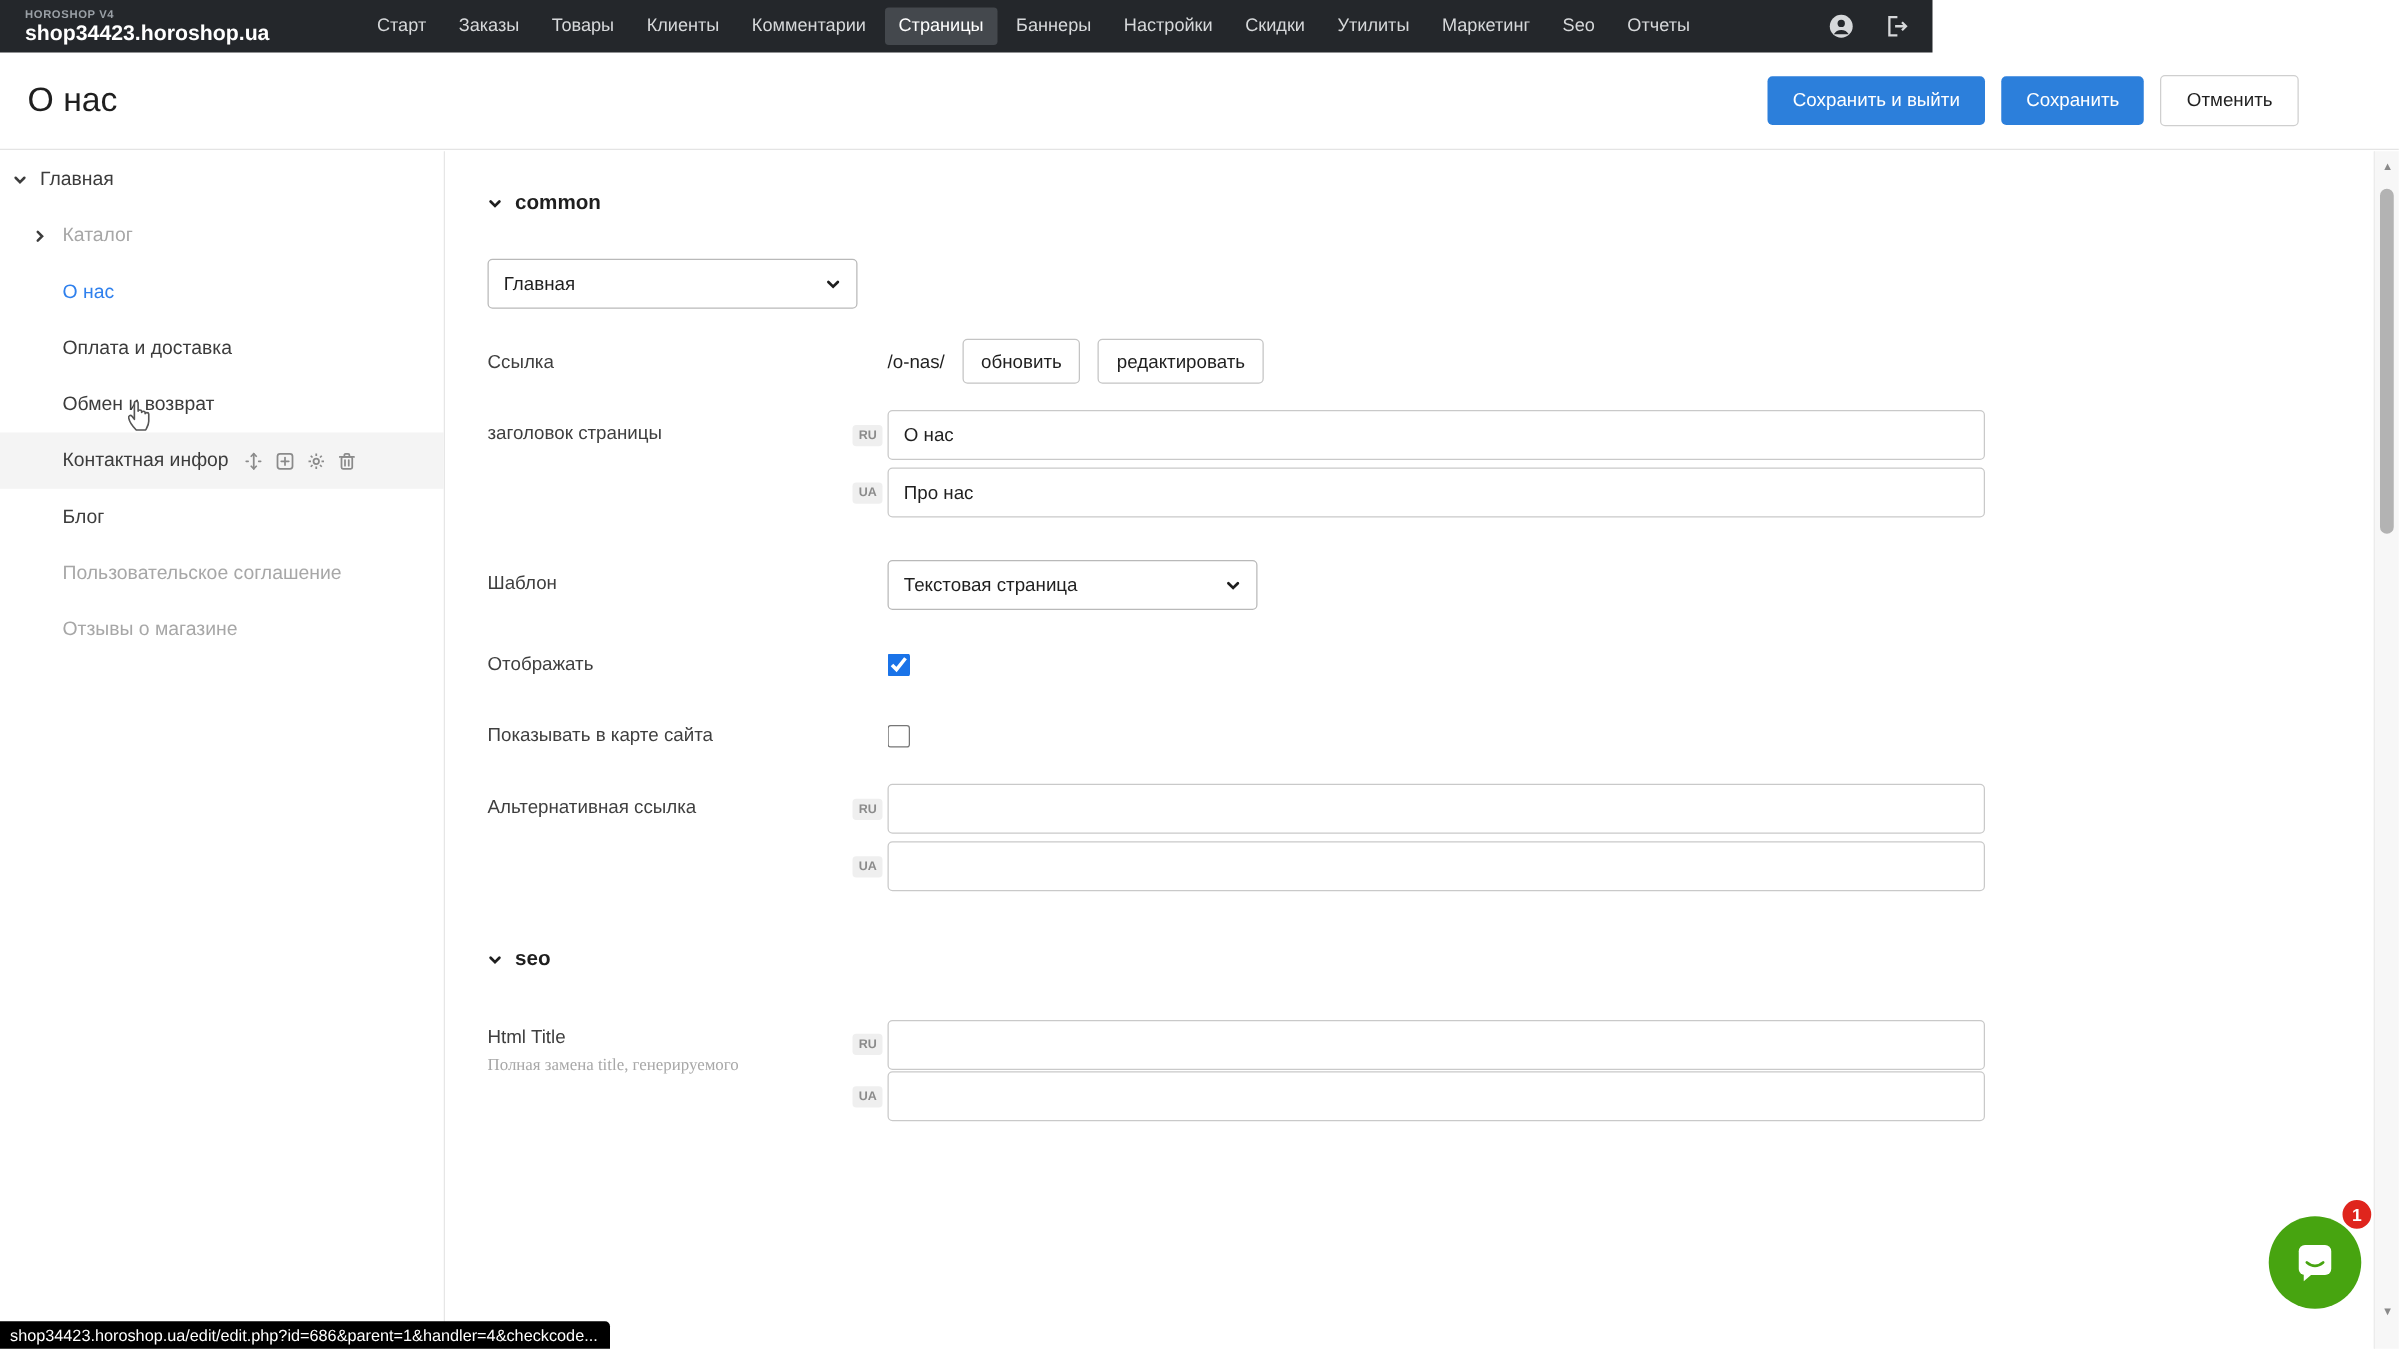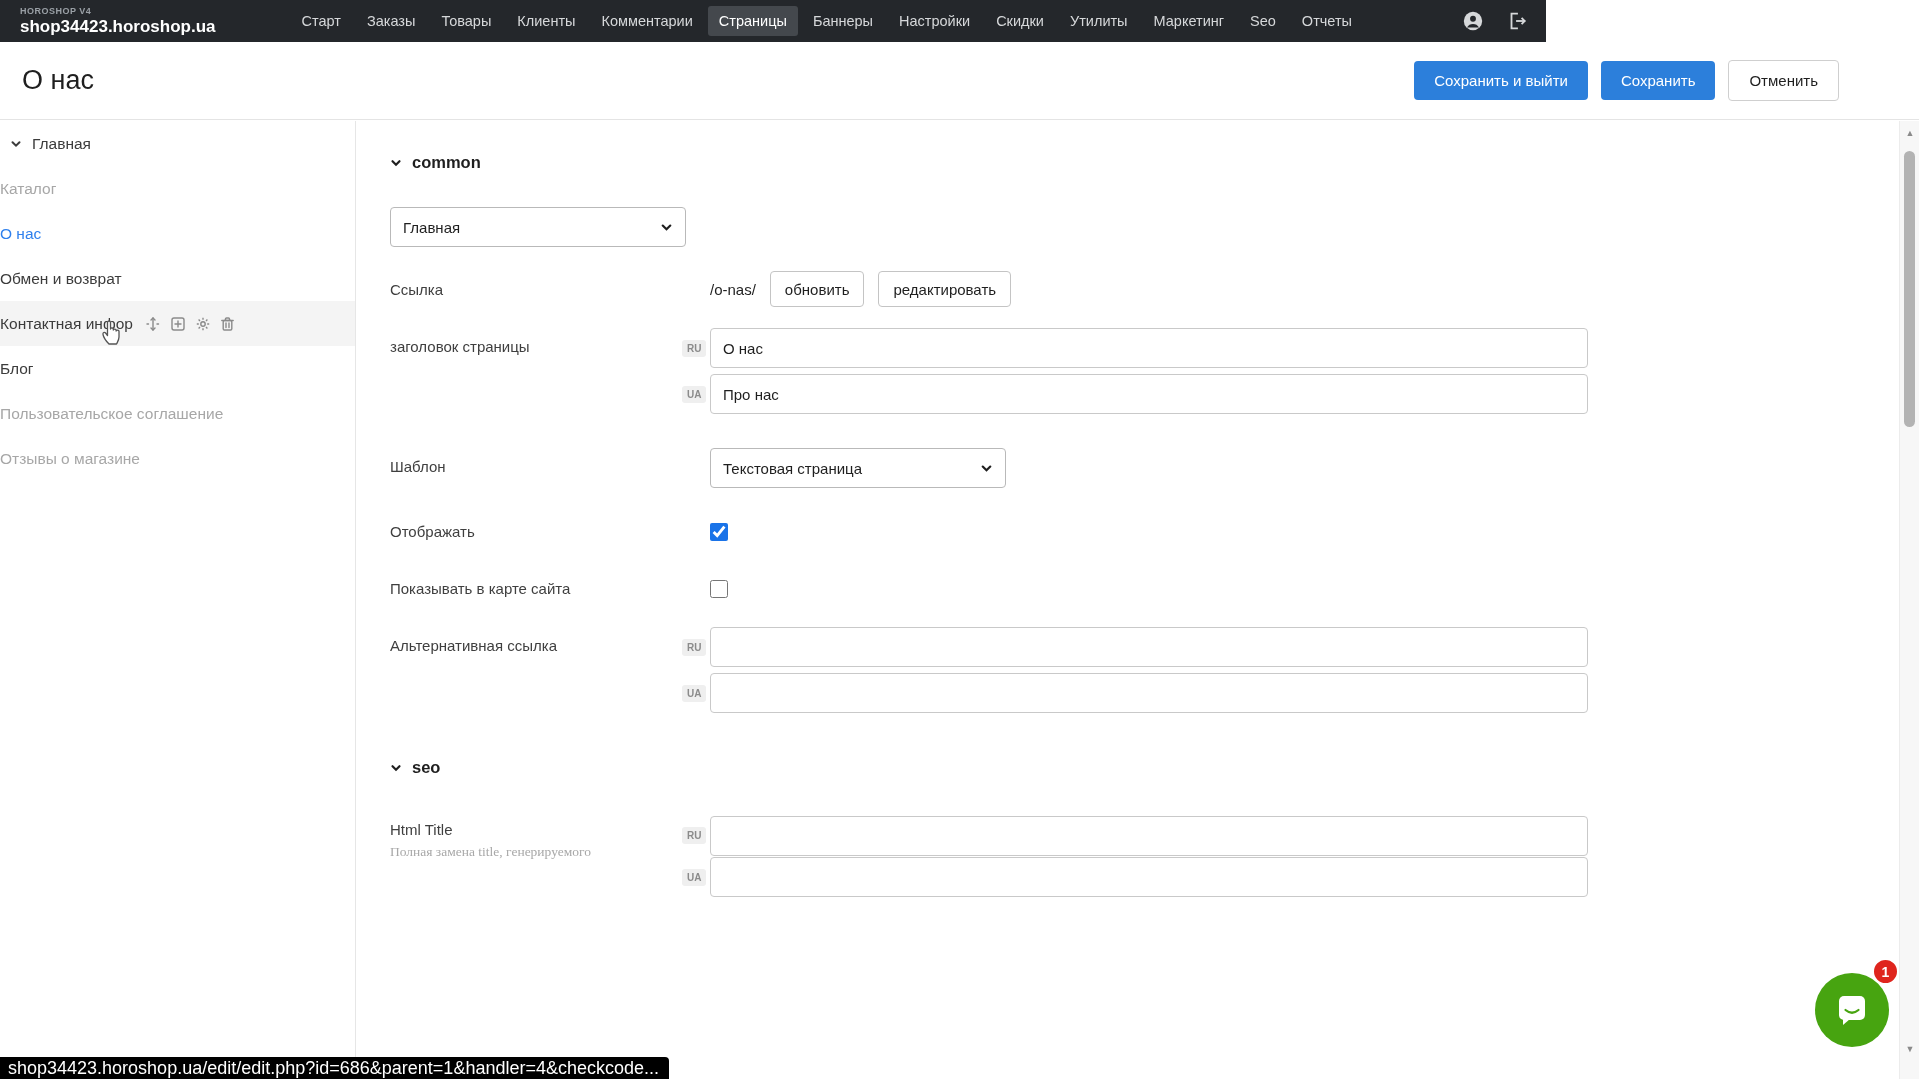--- a/index.html
+++ b/index.html
@@ -29,21 +29,21 @@
 
   
   .content { position:absolute; left:0; top:121px; width:1919px; height:958px; background:#fff; }
   .vdivider { position:absolute; left:355px; top:121px; width:1px; height:958px; background:#e6e6e6; }
 
   
   .tree { position:absolute; left:0; top:121px; width:355px; }
   .tree-row { position:relative; height:45px; display:flex; align-items:center; font-size:15.5px;
               color:#3c3c3c; cursor:pointer; }
   .tree-row.lvl0 { padding-left:10px; }
-  .tree-row.lvl1 { }
+  .tree-row.lvl1 { padding-left:50px; }
   .tree-row.muted { color:#a7a7a7; }
   .tree-row.selected { color:#2f80ed; }
   .tree-row.hovered { background:#f4f4f4; }
   .chev { width:22px; display:inline-flex; justify-content:flex-start; align-items:center; }
   .chev svg { display:block; }
   .lvl1 .chev { margin-left:-24px; margin-right:2px; }
   .row-icons { display:flex; align-items:center; gap:9px; margin-left:12px; }
   .row-icons svg { display:block; cursor:pointer; }
 
   
@@ -70,21 +70,21 @@
   
   .scrollbar { position:absolute; right:0; top:121px; width:20px; height:958px; background:#f7f7f7;
                border-left:1px solid #ececec; z-index:25; }
   .sb-arrow { position:absolute; left:0; width:20px; height:20px; color:#8a8a8a; font-size:9px;
               display:flex; align-items:center; justify-content:center; cursor:pointer; }
   .sb-thumb { position:absolute; left:4px; top:30px; width:11px; height:276px; background:#b3b3b3;
               border-radius:6px; cursor:pointer; }
 
   
   .statusbar { position:absolute; left:0; bottom:0; height:22px; background:#000; color:#fff;
-               font-size:18px; display:flex; align-items:center; padding:0 10px 0 8px;
+               font-size:13px; display:flex; align-items:center; padding:0 10px 0 8px;
                border-top-right-radius:4px; z-index:40; white-space:nowrap; }
 
   
   .chat { position:absolute; left:1815px; top:973px; width:74px; height:74px; border-radius:50%;
           background:#47a410; display:flex; align-items:center; justify-content:center;
           cursor:pointer; z-index:40; }
   .chat-badge { position:absolute; left:1872px; top:958px; width:27px; height:27px; border-radius:50%;
                 background:#df251d; border:2px solid #fff; color:#fff; font-size:14px; font-weight:bold;
                 display:flex; align-items:center; justify-content:center; z-index:41; }
 
@@ -155,20 +155,23 @@
   <div class="tree-row lvl1 muted">
     <span class="chev">
       <svg width="12" height="12" viewBox="0 0 12 12" fill="none" stroke="#3c3c3c" stroke-width="2" stroke-linecap="round">
           <path d="M4.2 2.5 7.7 6 4.2 9.5"></path>
         </svg>
     </span>
     <span>Каталог</span>
   </div>
   <div class="tree-row lvl1 selected">
     <span>О нас</span>
+  </div>
+  <div class="tree-row lvl1">
+    <span>Оплата и доставка</span>
   </div>
   <div class="tree-row lvl1">
     <span>Обмен и возврат</span>
   </div>
   <div class="tree-row lvl1 hovered">
     <span>Контактная инфор</span>
     <span class="row-icons">
       <span>
         <svg width="16" height="16" viewBox="0 0 16 16" fill="none" stroke="#8a8a8a" stroke-width="1.4" stroke-linecap="round">
             <path d="M8 2v12"></path>

